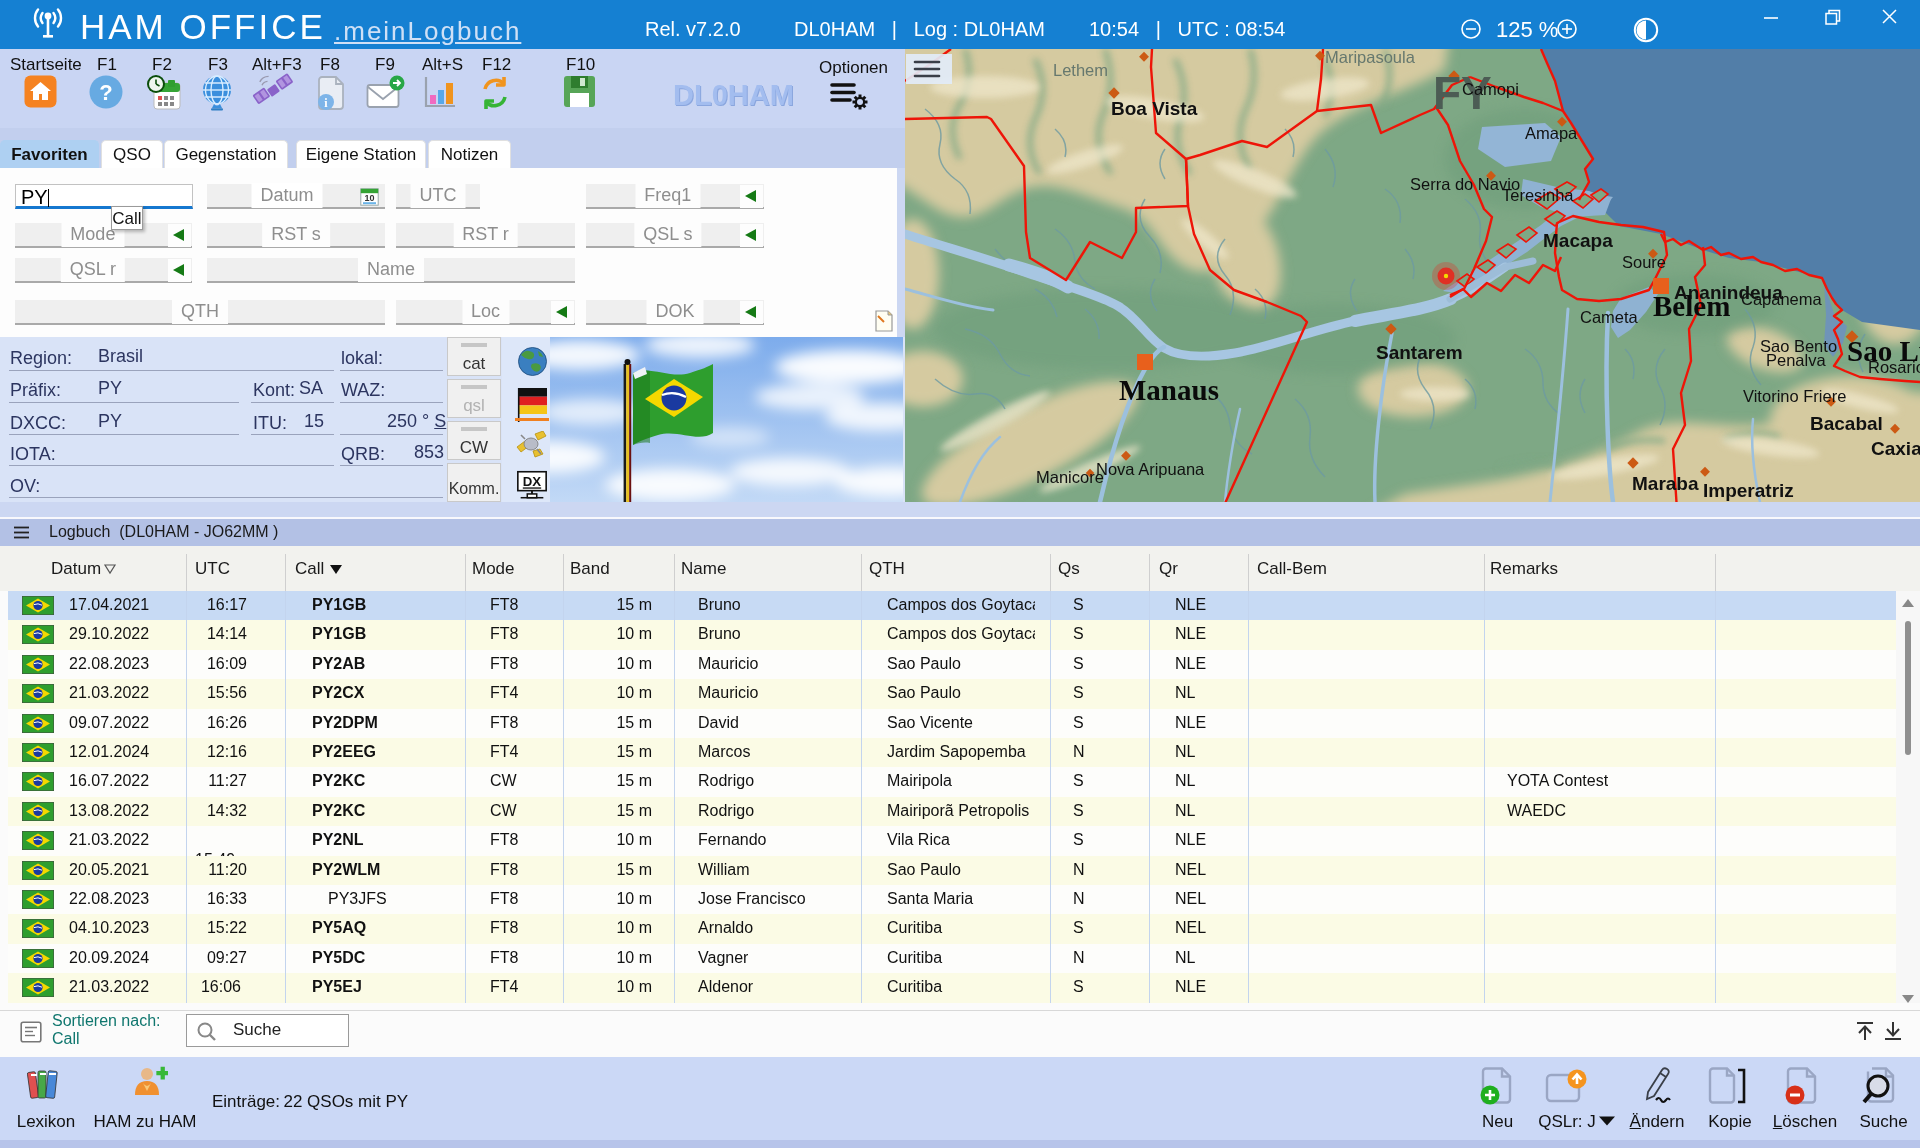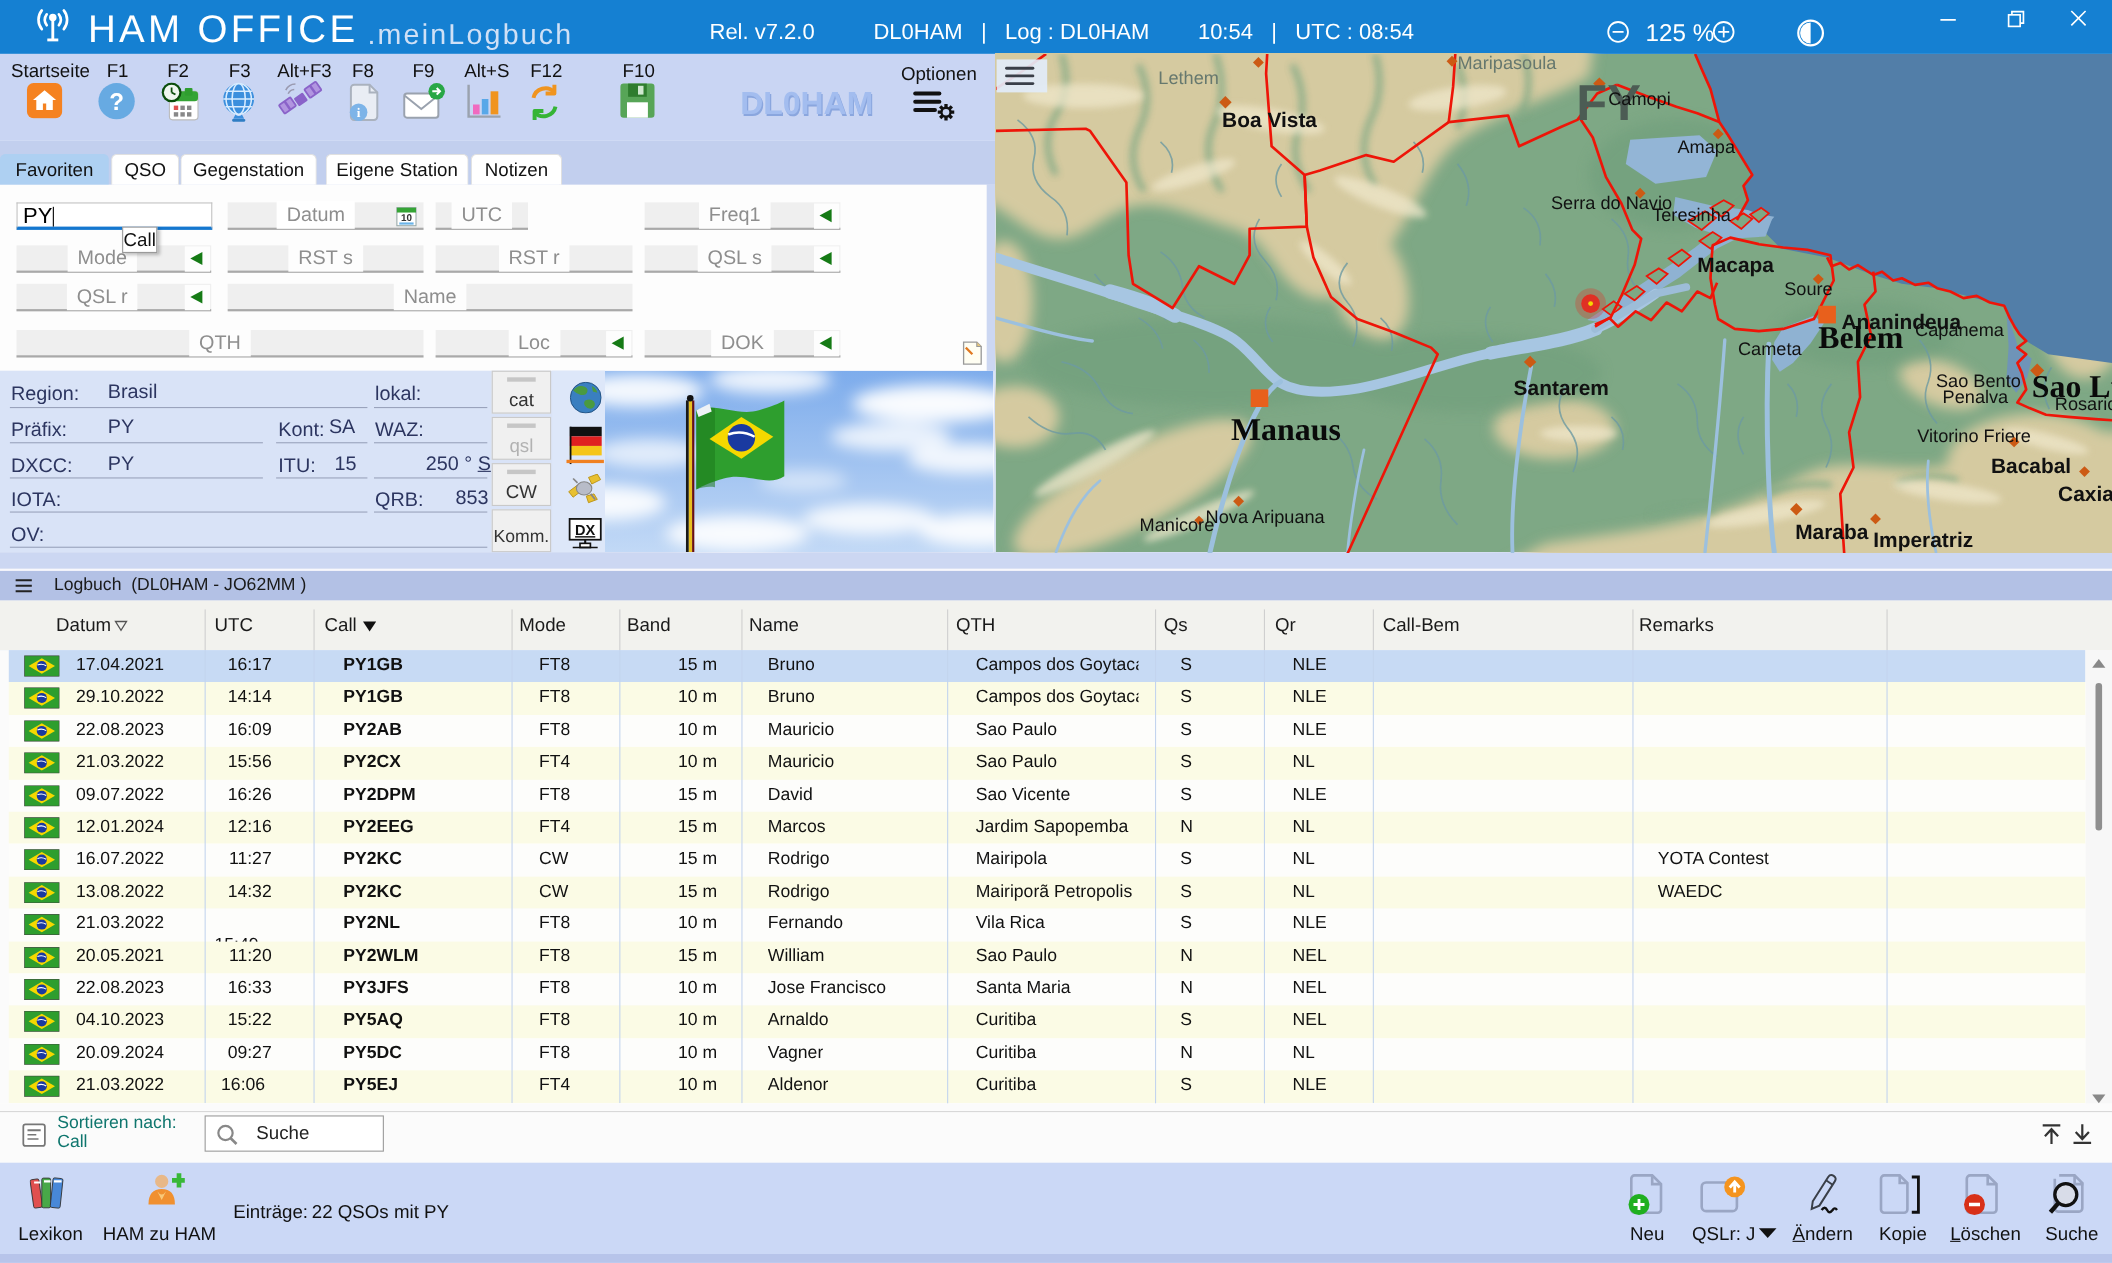--- a/index.html
+++ b/index.html
@@ -10,21 +10,21 @@
   #titlebar { left:0; top:0; width:1920px; height:49px; background:#1580d2; color:#fff; }
   .tb-txt { position:absolute; font-size:20px; color:#fff; white-space:nowrap; }
 
   
   #toolbar { left:0; top:49px; width:905px; height:79px; background:#c9d5f3; }
   #tabstrip { left:0; top:128px; width:905px; height:40px; background:#c2cfee; }
   .tlabel { position:absolute; top:6px; font-size:17px; color:#111; }
   .ticon { position:absolute; top:26px; }
   .tab { position:absolute; bottom:0; height:28px; background:#fff; border:1px solid #e0e0e0; border-bottom:none;
          border-radius:5px 5px 0 0; font-size:17px; color:#111; text-align:center; line-height:27px; }
-  .tab.active { background:#aed0f2; border-color:#aed0f2; }
+  .tab.active { background:#aed0f2; border-color:#aed0f2;font-weight:bold; }
 
   
   #form { left:0; top:168px; width:897px; height:169px; background:#fdfdfd; }
   .fld { position:absolute; height:25px; background:#efefef; border-bottom:2px solid #a9a9a9; }
   .chip { position:absolute; top:-1px; left:50%; transform:translateX(-50%); background:#fdfdfd; padding:0 9px;
           color:#8e8e8e; font-size:18px; line-height:25px; white-space:nowrap; }
   .arr { position:absolute; right:1px; top:1px; width:23px; height:23px; background:#fdfdfd; }
   .arr:after { content:""; position:absolute; left:5px; top:5px; width:0; height:0;
                border-top:6.5px solid transparent; border-bottom:6.5px solid transparent; border-right:11px solid #157a15; }
 
@@ -61,21 +61,21 @@
       <line x1="18" y1="10" x2="18" y2="28"></line>
       <path d="M12.5,5 A8.5,8.5 0 0,0 12.5,15" stroke-width="2.4"></path>
       <path d="M8,1.5 A13.5,13.5 0 0,0 8,18.5" stroke-width="2.4"></path>
       <path d="M23.5,5 A8.5,8.5 0 0,1 23.5,15" stroke-width="2.4"></path>
       <path d="M28,1.5 A13.5,13.5 0 0,1 28,18.5" stroke-width="2.4"></path>
     </g>
     <circle cx="18" cy="8" r="3.4" fill="#fff"></circle>
     <rect x="13" y="27" width="10" height="2.6" fill="#fff"></rect>
   </svg>
   <div class="tb-txt" style="left:80px;top:7px;font-size:35px;letter-spacing:3px;">HAM OFFICE</div>
-  <div class="tb-txt" style="left:334px;top:16px;font-size:26px;letter-spacing:2px;color:#cfe0f6;">.meinLogbuch</div>
+  <div class="tb-txt" style="left:334px;top:16px;font-size:26px;letter-spacing:2px;color:#cfe0f6;text-decoration:underline;">.meinLogbuch</div>
   <div class="tb-txt" style="left:645px;top:18px;">Rel. v7.2.0</div>
   <div class="tb-txt" style="left:794px;top:18px;">DL0HAM&nbsp;&nbsp; | &nbsp;&nbsp;Log : DL0HAM</div>
   <div class="tb-txt" style="left:1089px;top:18px;">10:54&nbsp;&nbsp; | &nbsp;&nbsp;UTC : 08:54</div>
   <svg class="abs" style="left:1461px;top:19px" width="120" height="20" viewBox="0 0 120 20">
     <circle cx="10" cy="10" r="9" fill="none" stroke="#fff" stroke-width="1.6"></circle>
     <line x1="5" y1="10" x2="15" y2="10" stroke="#fff" stroke-width="1.6"></line>
     <circle cx="106" cy="10" r="9" fill="none" stroke="#fff" stroke-width="1.6"></circle>
     <line x1="101" y1="10" x2="111" y2="10" stroke="#fff" stroke-width="1.6"></line>
     <line x1="106" y1="5" x2="106" y2="15" stroke="#fff" stroke-width="1.6"></line>
   </svg>
@@ -824,21 +824,21 @@
   </div>
   <div class="row" style="top:294.0px;background:#fdfdfb;">
     <svg class="bflag" viewBox="0 0 32 19">
         <rect width="32" height="19" fill="#2e9e2e" stroke="#444" stroke-width="1"></rect>
         <path d="M16,2.5 L28,9.5 L16,16.5 L4,9.5 Z" fill="#f5d800"></path>
         <circle cx="16" cy="9.5" r="4.6" fill="#1a3aa0"></circle>
         <path d="M12,8.6 q4,-1.8 8,0.6" stroke="#fff" stroke-width="1" fill="none"></path>
       </svg>
     <div class="cell" style="left:69px">22.08.2023</div>
     <div class="cell" style="left:195px;width:52px;text-align:right;">16:33</div>
-    <div class="cell" style="left:312px;font-weight:bold;">PY3JFS</div>
+    <div class="cell" style="left:328px;font-weight:normal;">PY3JFS</div>
     <div class="cell" style="left:490px">FT8</div>
     <div class="cell" style="left:575px;width:77px;text-align:right;">10 m</div>
     <div class="cell" style="left:698px">Jose Francisco</div>
     <div class="cell" style="left:887px;width:148px;">Santa Maria</div>
     <div class="cell" style="left:1073px">N</div>
     <div class="cell" style="left:1175px">NEL</div>
   </div>
   <div class="row" style="top:323.4px;background:#fbfbe5;">
     <svg class="bflag" viewBox="0 0 32 19">
         <rect width="32" height="19" fill="#2e9e2e" stroke="#444" stroke-width="1"></rect>

